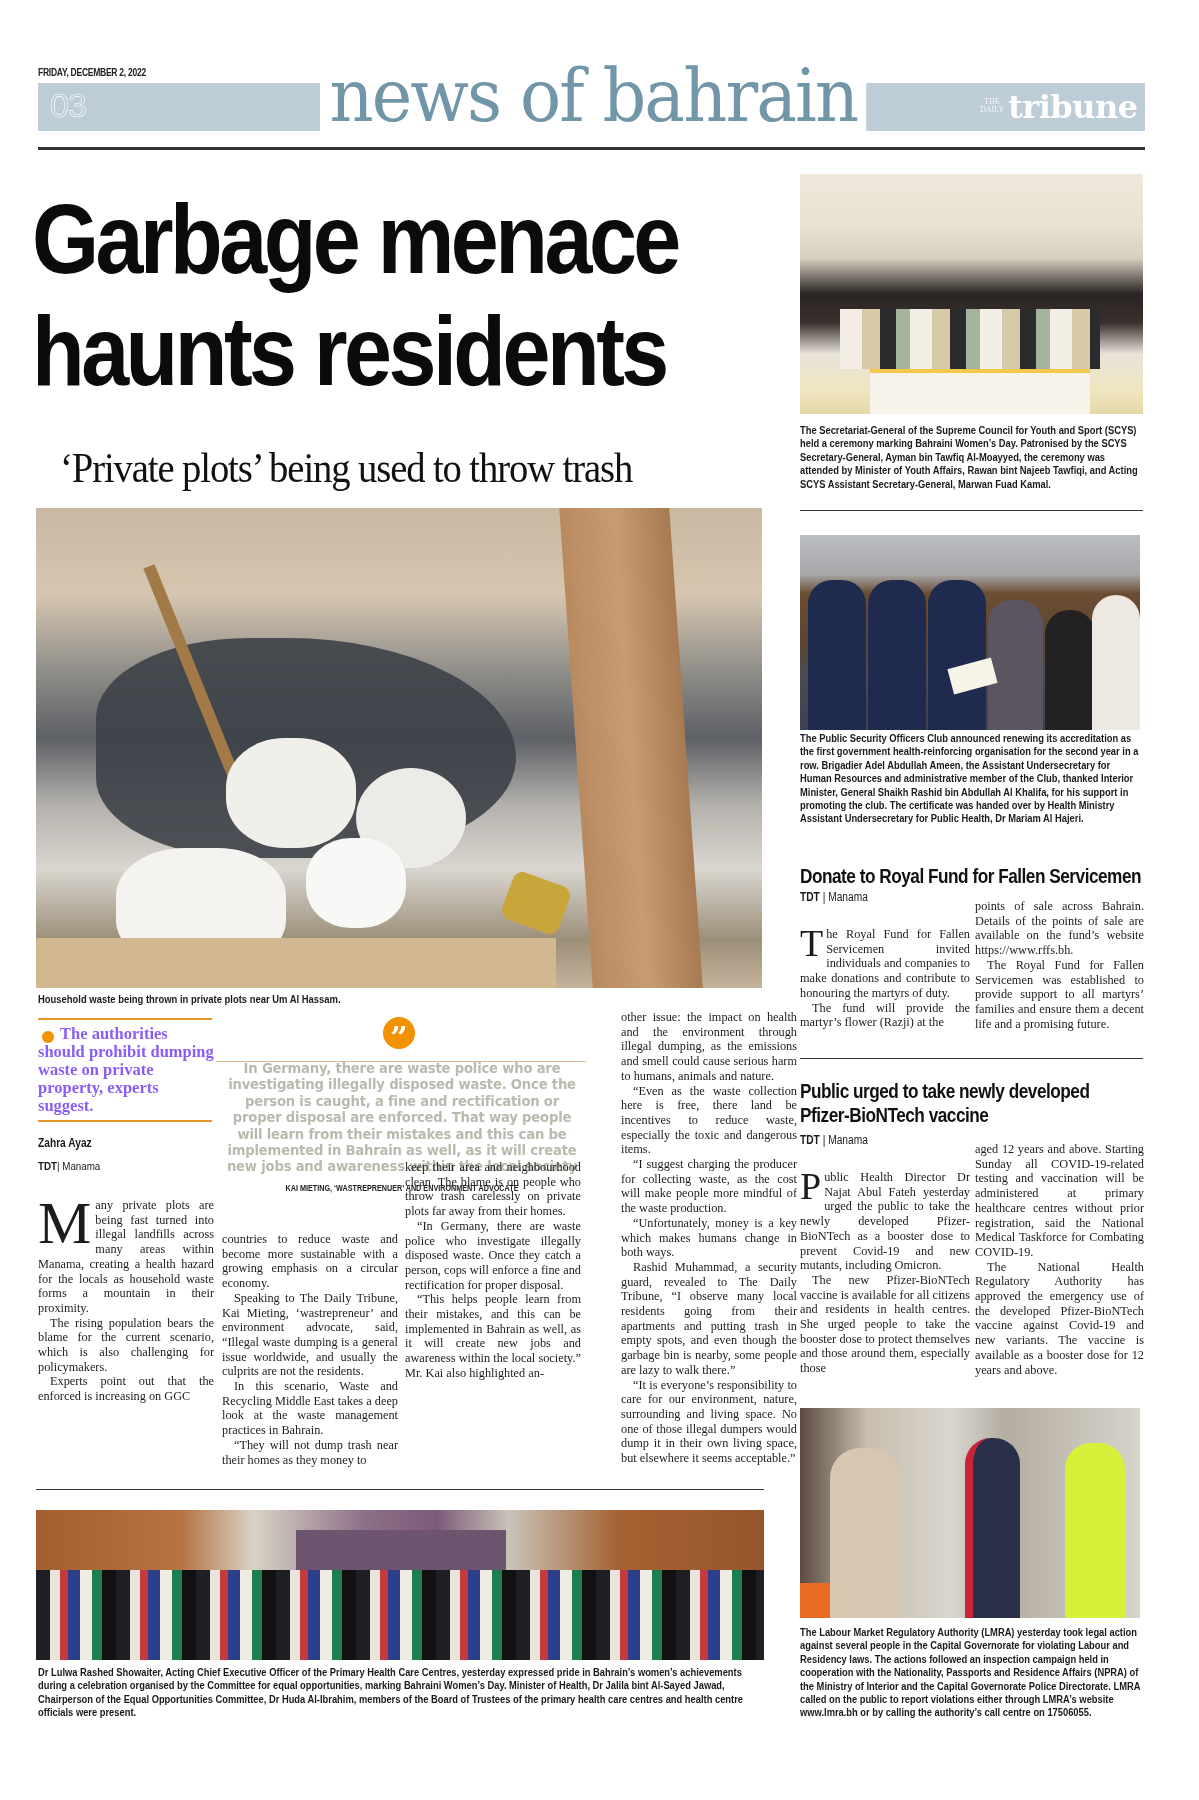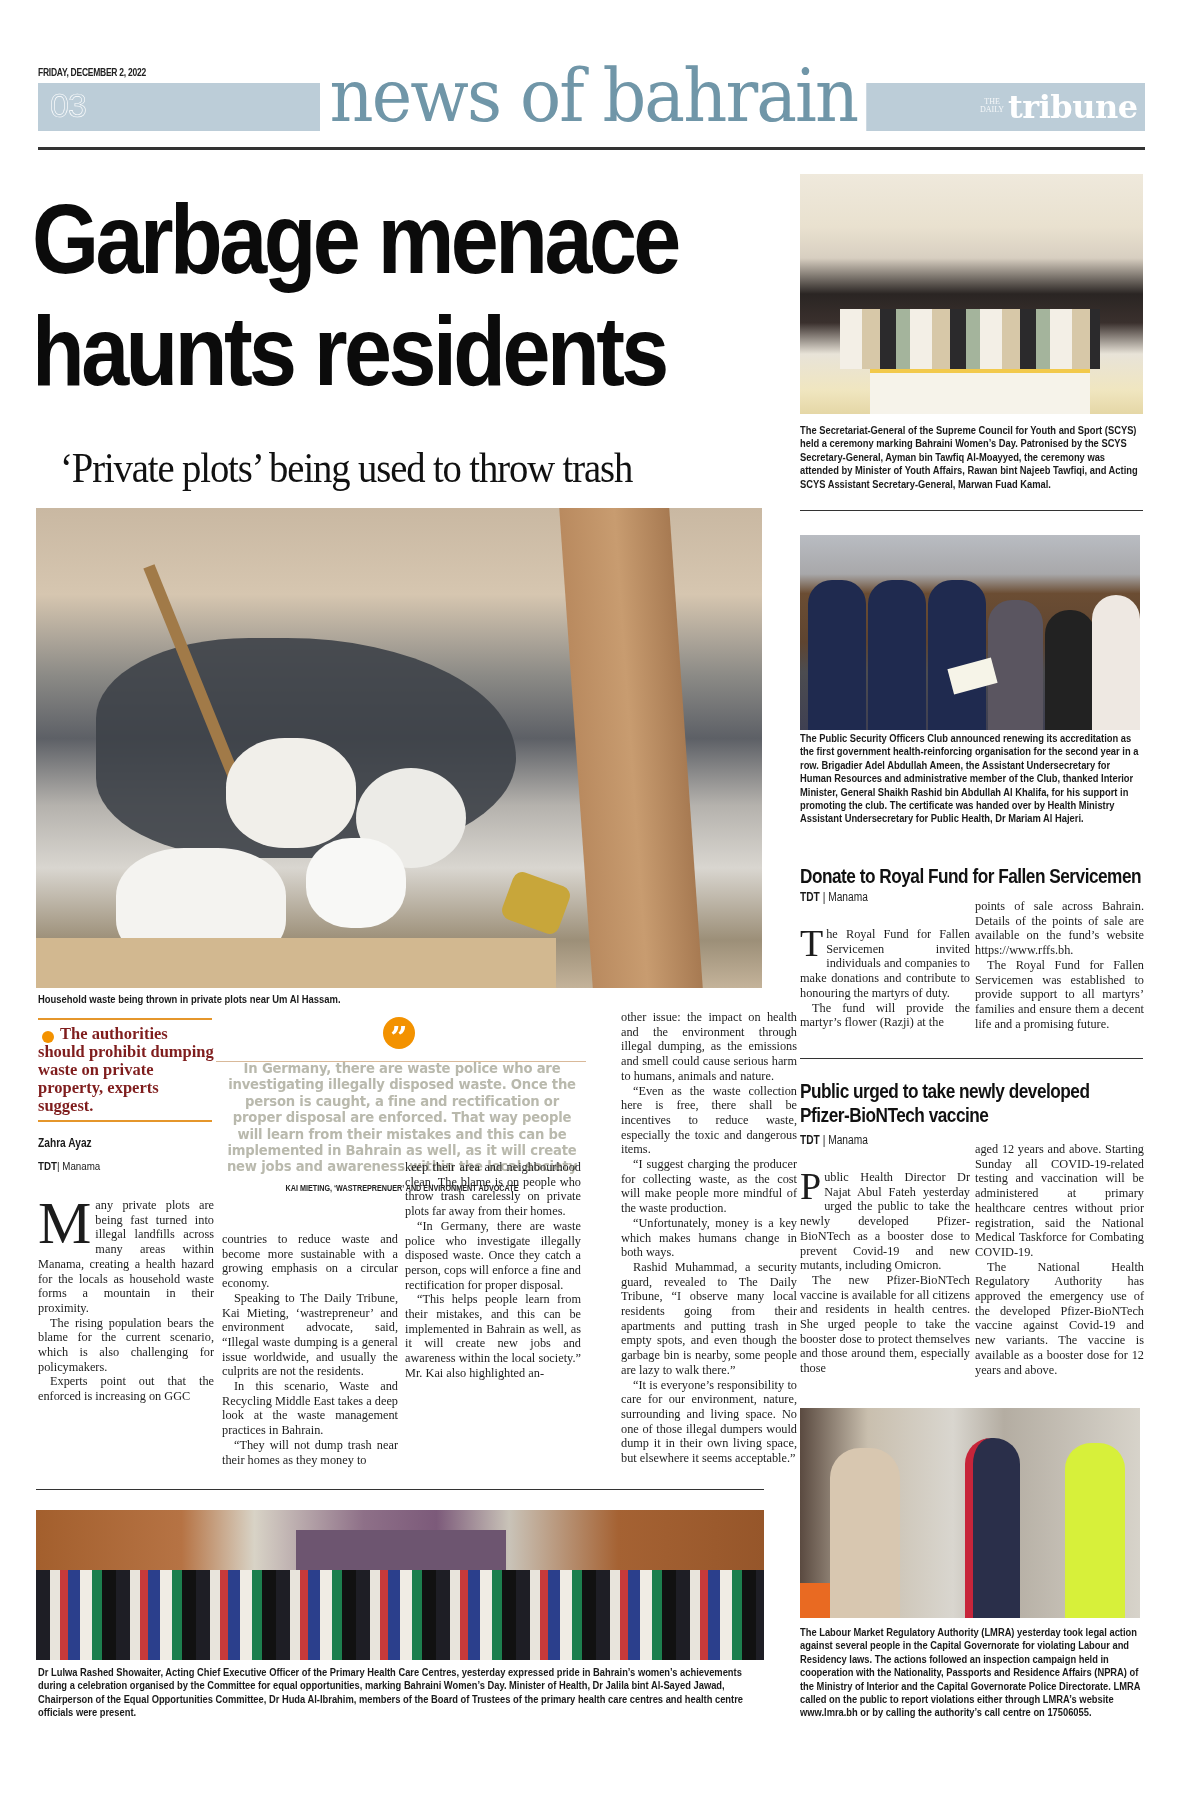--- a/index.html
+++ b/index.html
@@ -41,21 +41,21 @@
 
   .caption-sans { font-family: "Liberation Sans", sans-serif; font-weight: bold; color: #1a1a1a; transform-origin: left top; }
   .main-caption { left: 38px; top: 993px; font-size: 11.5px; transform: scaleX(0.82); white-space: nowrap; }
 
   
   .orange-rule { height: 2px; background: #e5962b; }
   .pull-rule1 { left: 38px; top: 1018px; width: 174px; }
   .pull-rule2 { left: 38px; top: 1120px; width: 174px; }
   .pull-dot { left: 42px; top: 1031px; width: 12px; height: 12px; border-radius: 50%; background: #f39200; }
   .pull-text { left: 38px; top: 1025px; width: 180px; font-family: "Liberation Serif", serif; font-weight: bold;
-               font-size: 16.5px; line-height: 18px; color: #7f1d1d; text-indent: 22px; }
+               font-size: 16.5px; line-height: 18px; color: #8b5cf6; text-indent: 22px; }
   .byline { left: 38px; top: 1136px; font-family: "Liberation Sans", sans-serif; font-weight: bold; font-size: 12px; transform: scaleX(0.85); transform-origin: left; }
   .dateline-small { left: 38px; top: 1160px; font-family: "Liberation Sans", sans-serif; font-size: 11.5px; transform: scaleX(0.85); transform-origin: left; }
   .dateline-small b { font-weight: bold; }
 
   
   .quote-icon { left: 383px; top: 1017px; width: 32px; height: 32px; border-radius: 50%; background: #f39200;
                 color: #fff; font-family: "DejaVu Serif", serif; font-weight: bold; font-size: 30px; line-height: 42px; text-align: center; }
   .quote-line { left: 216px; top: 1061px; width: 370px; height: 1px; background: #d9b999; }
   .quote-text { left: 222px; top: 1061px; width: 360px; font-family: "DejaVu Sans", sans-serif; font-weight: bold;
                 font-size: 13.2px; line-height: 16.4px; color: #b9b9ad; text-align: center; letter-spacing: -0.2px; }
@@ -182,21 +182,21 @@
   <p>In this scenario, Waste and Recycling Middle East takes a deep look at the waste management practices in Bahrain.</p>
   <p>“They will not dump trash near their homes as they money to</p>
 </div>
 <div class="abs body-col col3">
   <p class="first">keep their area and neighbourhood clean. The blame is on people who throw trash carelessly on private plots far away from their homes.</p>
   <p>“In Germany, there are waste police who investigate illegally disposed waste. Once they catch a person, cops will enforce a fine and rectification for proper disposal.</p>
   <p>“This helps people learn from their mistakes, and this can be implemented in Bahrain as well, as it will create new jobs and awareness within the local society.” Mr. Kai also highlighted an-</p>
 </div>
 <div class="abs body-col col4">
   <p class="first">other issue: the impact on health and the environment through illegal dumping, as the emissions and smell could cause serious harm to humans, animals and nature.</p>
-  <p>“Even as the waste collection here is free, there shall be incentives to reduce waste, especially the toxic and dangerous items.</p>
+  <p>“Even as the waste collection here is free, there land be incentives to reduce waste, especially the toxic and dangerous items.</p>
   <p>“I suggest charging the producer for collecting waste, as the cost will make people more mindful of the waste production.</p>
   <p>“Unfortunately, money is a key which makes humans change in both ways.</p>
   <p>Rashid Muhammad, a security guard, revealed to The Daily Tribune, “I observe many local residents going from their apartments and putting trash in empty spots, and even though the garbage bin is nearby, some people are lazy to walk there.”</p>
   <p>“It is everyone’s responsibility to care for our environment, nature, surrounding and living space. No one of those illegal dumpers would dump it in their own living space, but elsewhere it seems acceptable.”</p>
 </div>
 
 <div class="abs col-rule"></div>
 
 <div class="abs bottom-photo" title="Group photo at Bahraini Women's Day celebration">
   <div class="abs bp-banner"></div>

